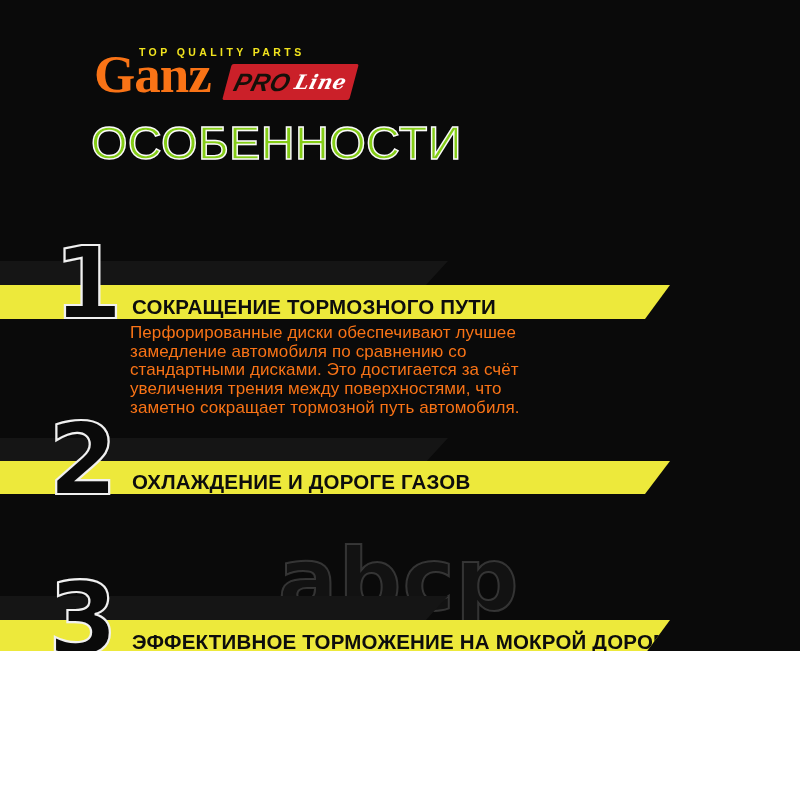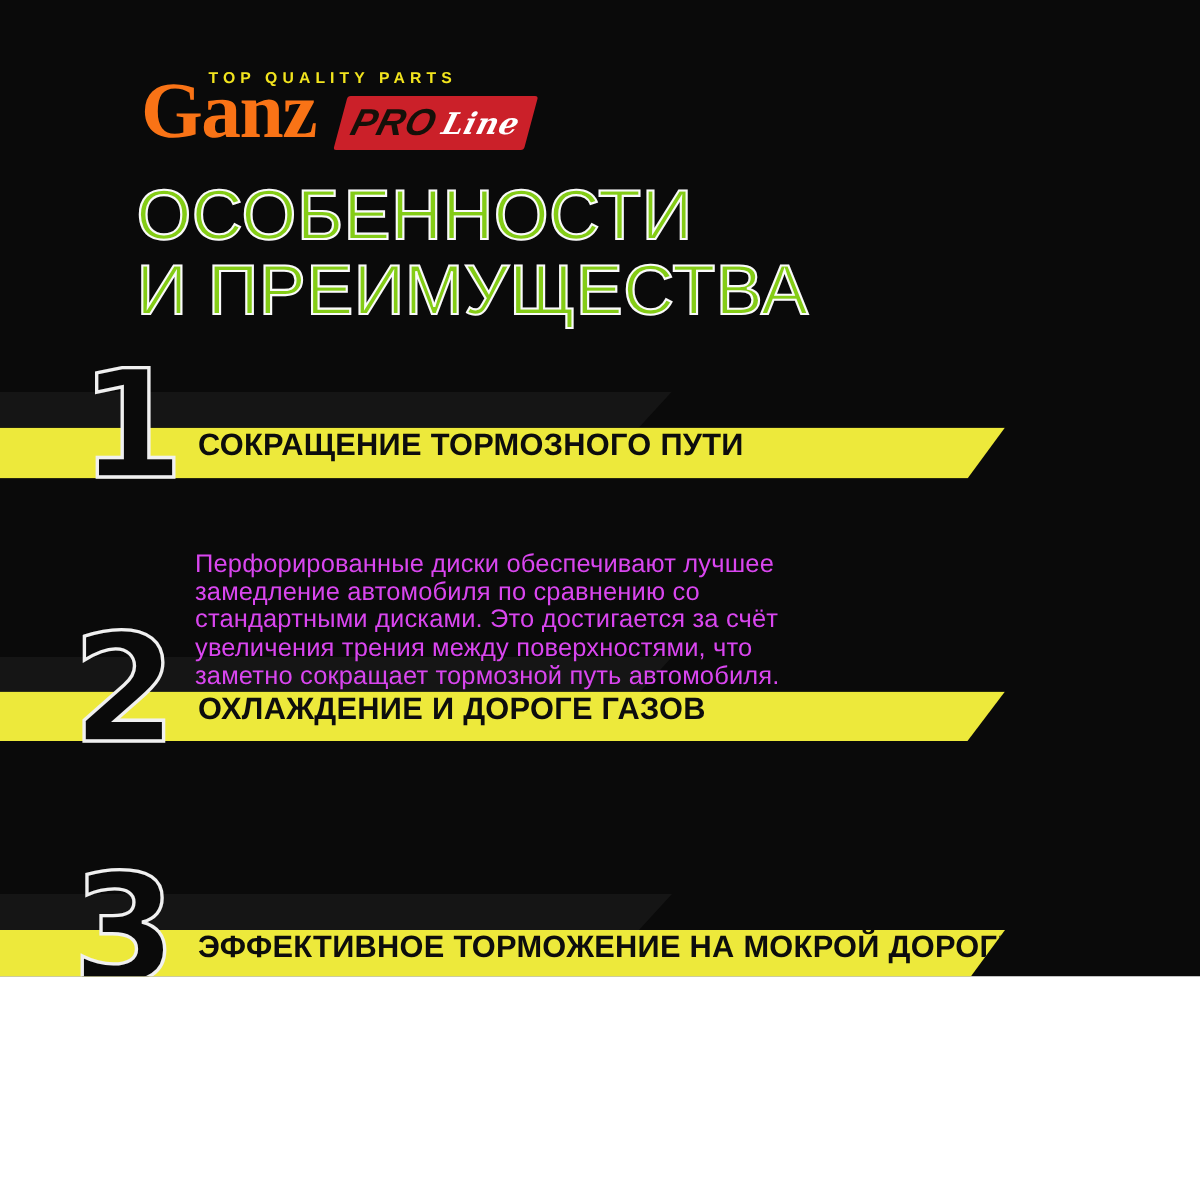--- a/index.html
+++ b/index.html
@@ -67,43 +67,42 @@
     position: absolute; left: 0; width: 460px; height: 24px;
     background: #151515;
     clip-path: polygon(0 0, 448px 0, 426px 100%, 0 100%);
     z-index: 1;
   }
   .banner {
     position: absolute; left: 0; width: 700px;
     background: #ede93b;
     clip-path: polygon(0 0, 670px 0, 645px 100%, 0 100%);
     z-index: 2;
-    display: flex; align-items: flex-start;
+    display: flex; align-items: flex-end;
   }
   .banner-title {
     padding-left: 132px;
     font-size: 20.5px; font-weight: bold; letter-spacing: 0.2px;
     color: #0d0d0d;
   }
   .digit {
     position: absolute;
     font-family: "DejaVu Sans", sans-serif;
     font-size: 100px; font-weight: bold; line-height: 1;
     color: #0a0a0a;
     -webkit-text-stroke: 2.2px #f0f0f0;
     z-index: 3;
     width: 80px; text-align: center;
   }
   .body-text {
     position: absolute; left: 130px; width: 520px;
     font-size: 17px; line-height: 18.7px; letter-spacing: 0.1px;
-    color: #d946ef;
+    color: #f97316;
     white-space: pre-line;
     z-index: 2;
-    margin-top: 43px;
   }
 
   
   .s1-band   { top: 261px; }
   .s1-banner { top: 285px; height: 34px; }
   .s1-digit  { left: 48px; top: 234px; }
   .s1-body   { top: 324px; }
 
   .s2-band   { top: 438px; }
   .s2-banner { top: 461px; height: 33px; }
@@ -124,23 +123,23 @@
     <div class="brand-tagline">TOP QUALITY PARTS</div>
     <div class="brand-name">Ganz</div>
     <div class="brand-badge">
       <span class="pro">PRO</span>
       <span class="line">Line</span>
     </div>
   </div>
 
   <div class="heading">
     <div>ОСОБЕННОСТИ</div>
-    <div>И ПРЕИМУЩЕСТВА</div>
   </div>
 
+  <div class="watermark">abcp</div>
 
   <div class="shadow-band s1-band"></div>
   <div class="banner s1-banner">
     <span class="banner-title">СОКРАЩЕНИЕ ТОРМОЗНОГО ПУТИ</span>
   </div>
   <div class="digit s1-digit">1</div>
   <div class="body-text s1-body">Перфорированные диски обеспечивают лучшее
 замедление автомобиля по сравнению со
 стандартными дисками. Это достигается за счёт
 увеличения трения между поверхностями, что

